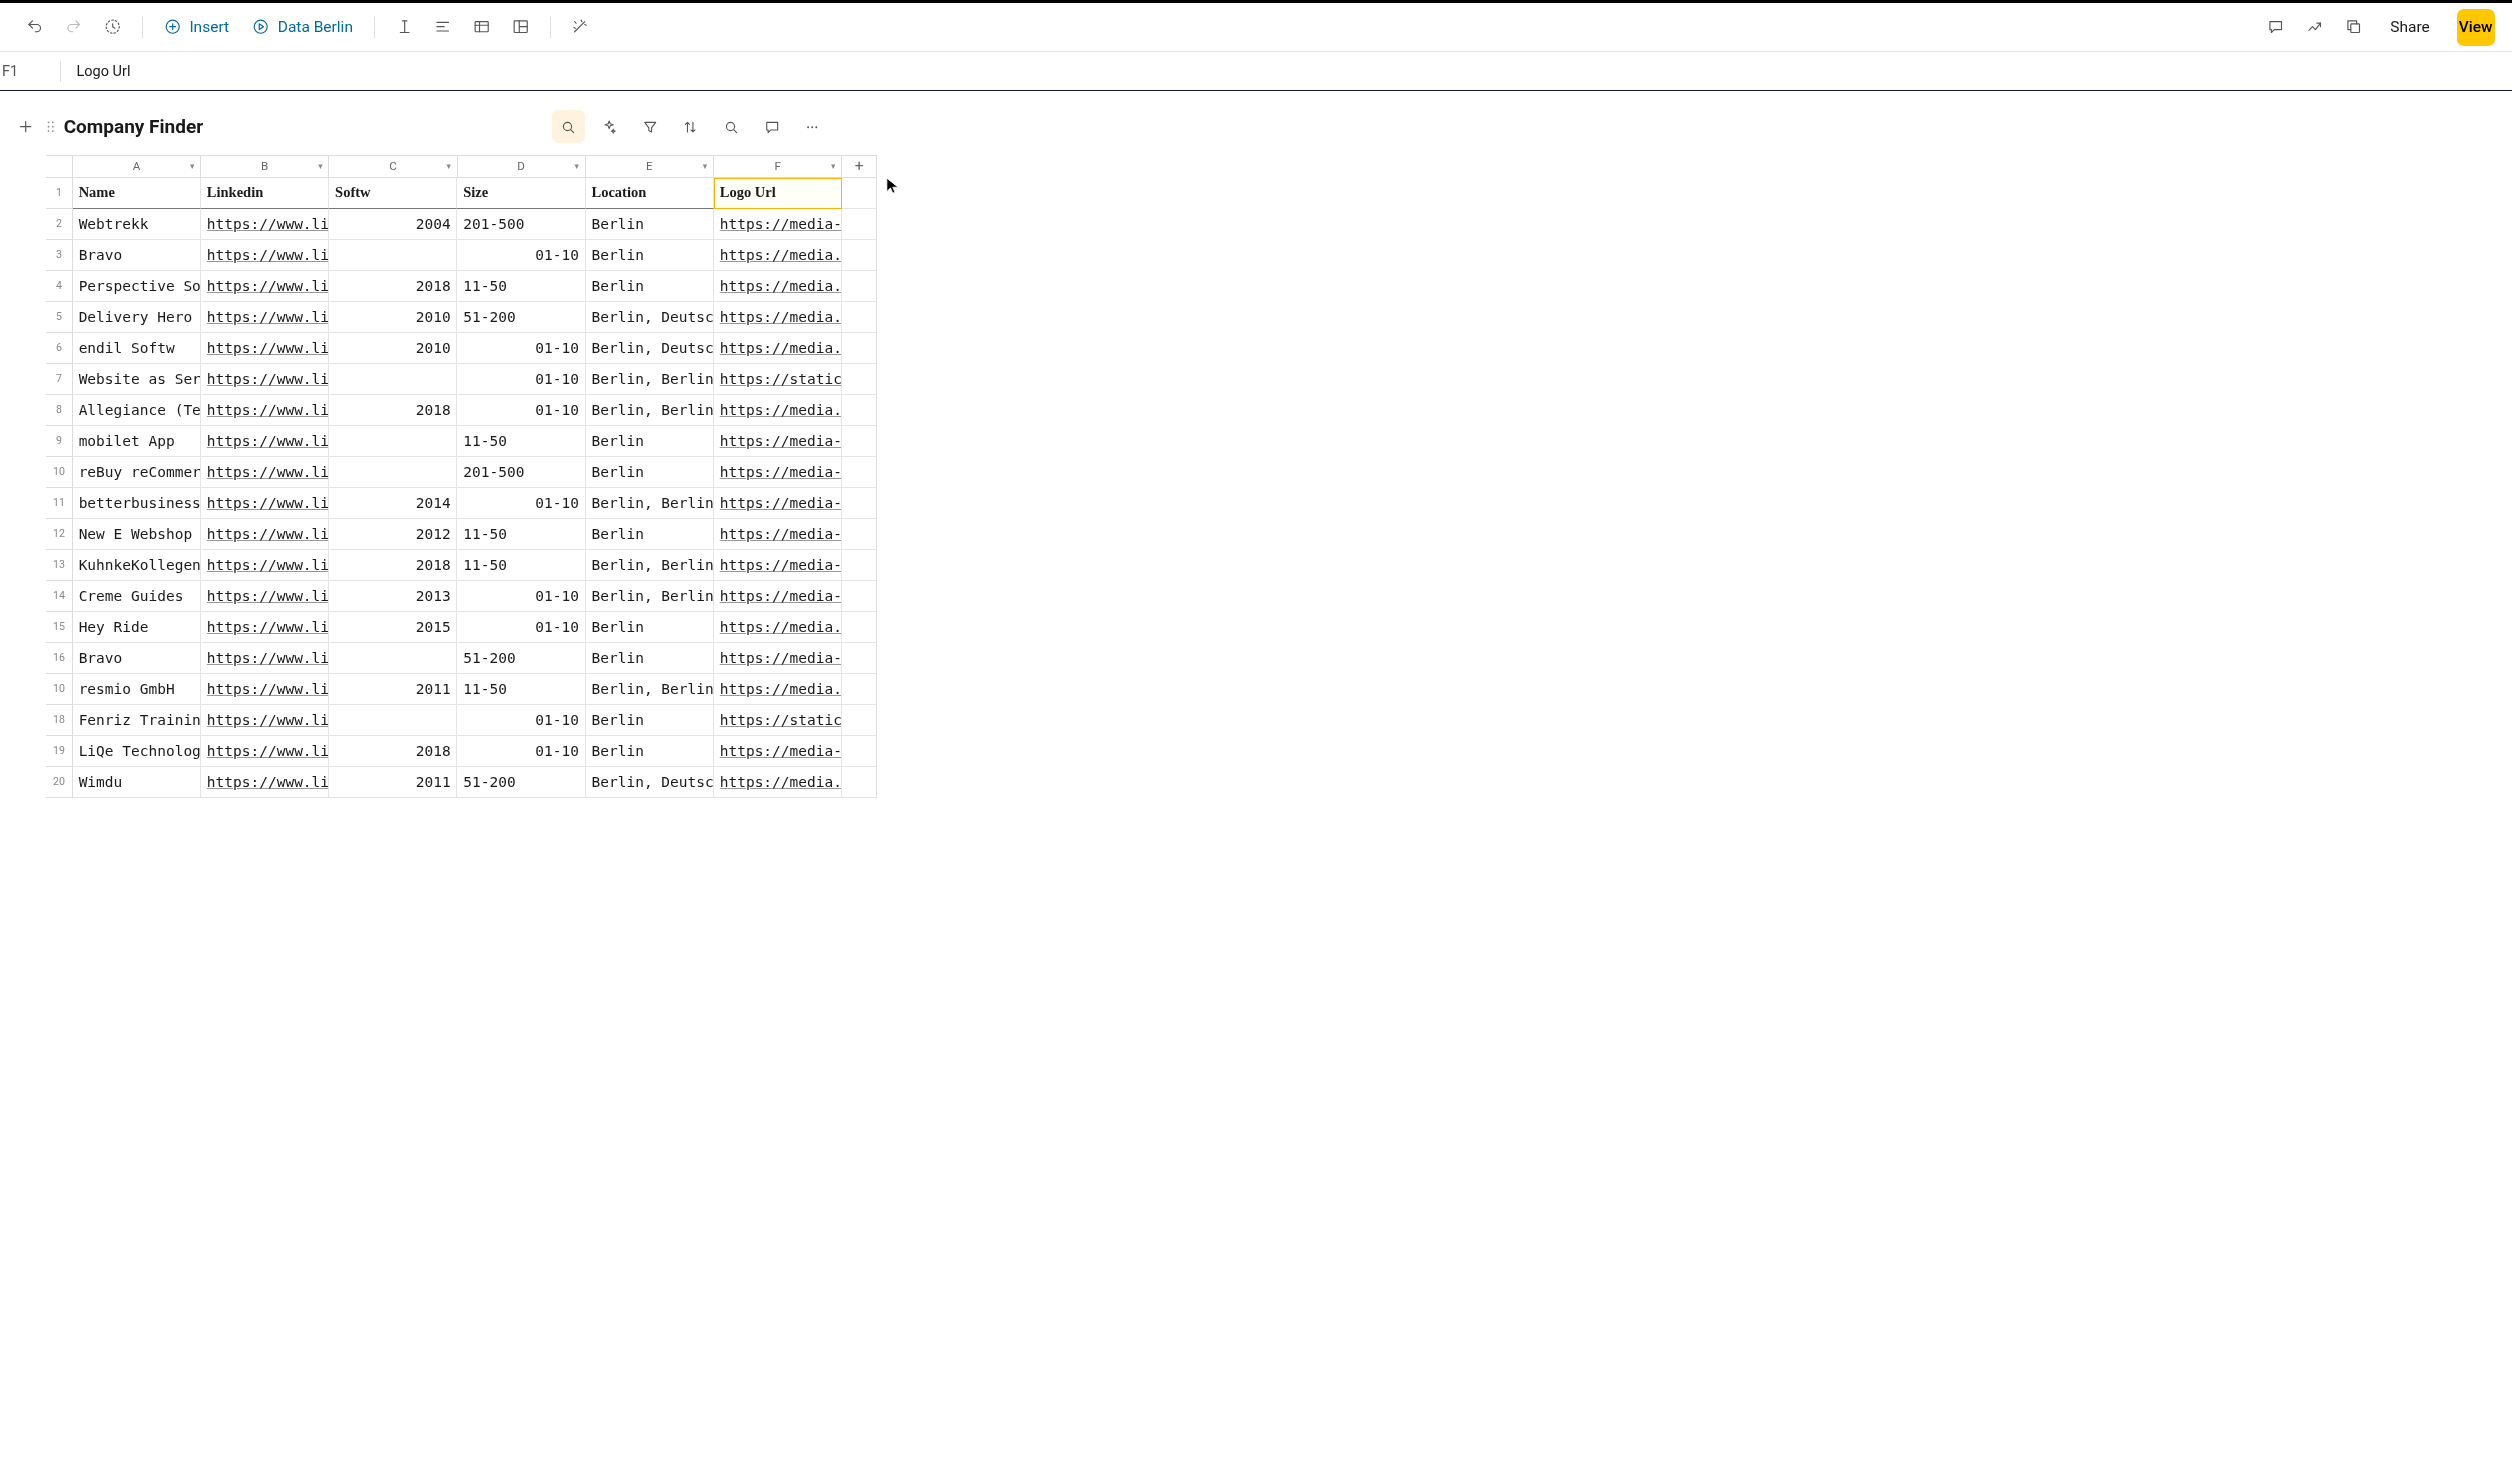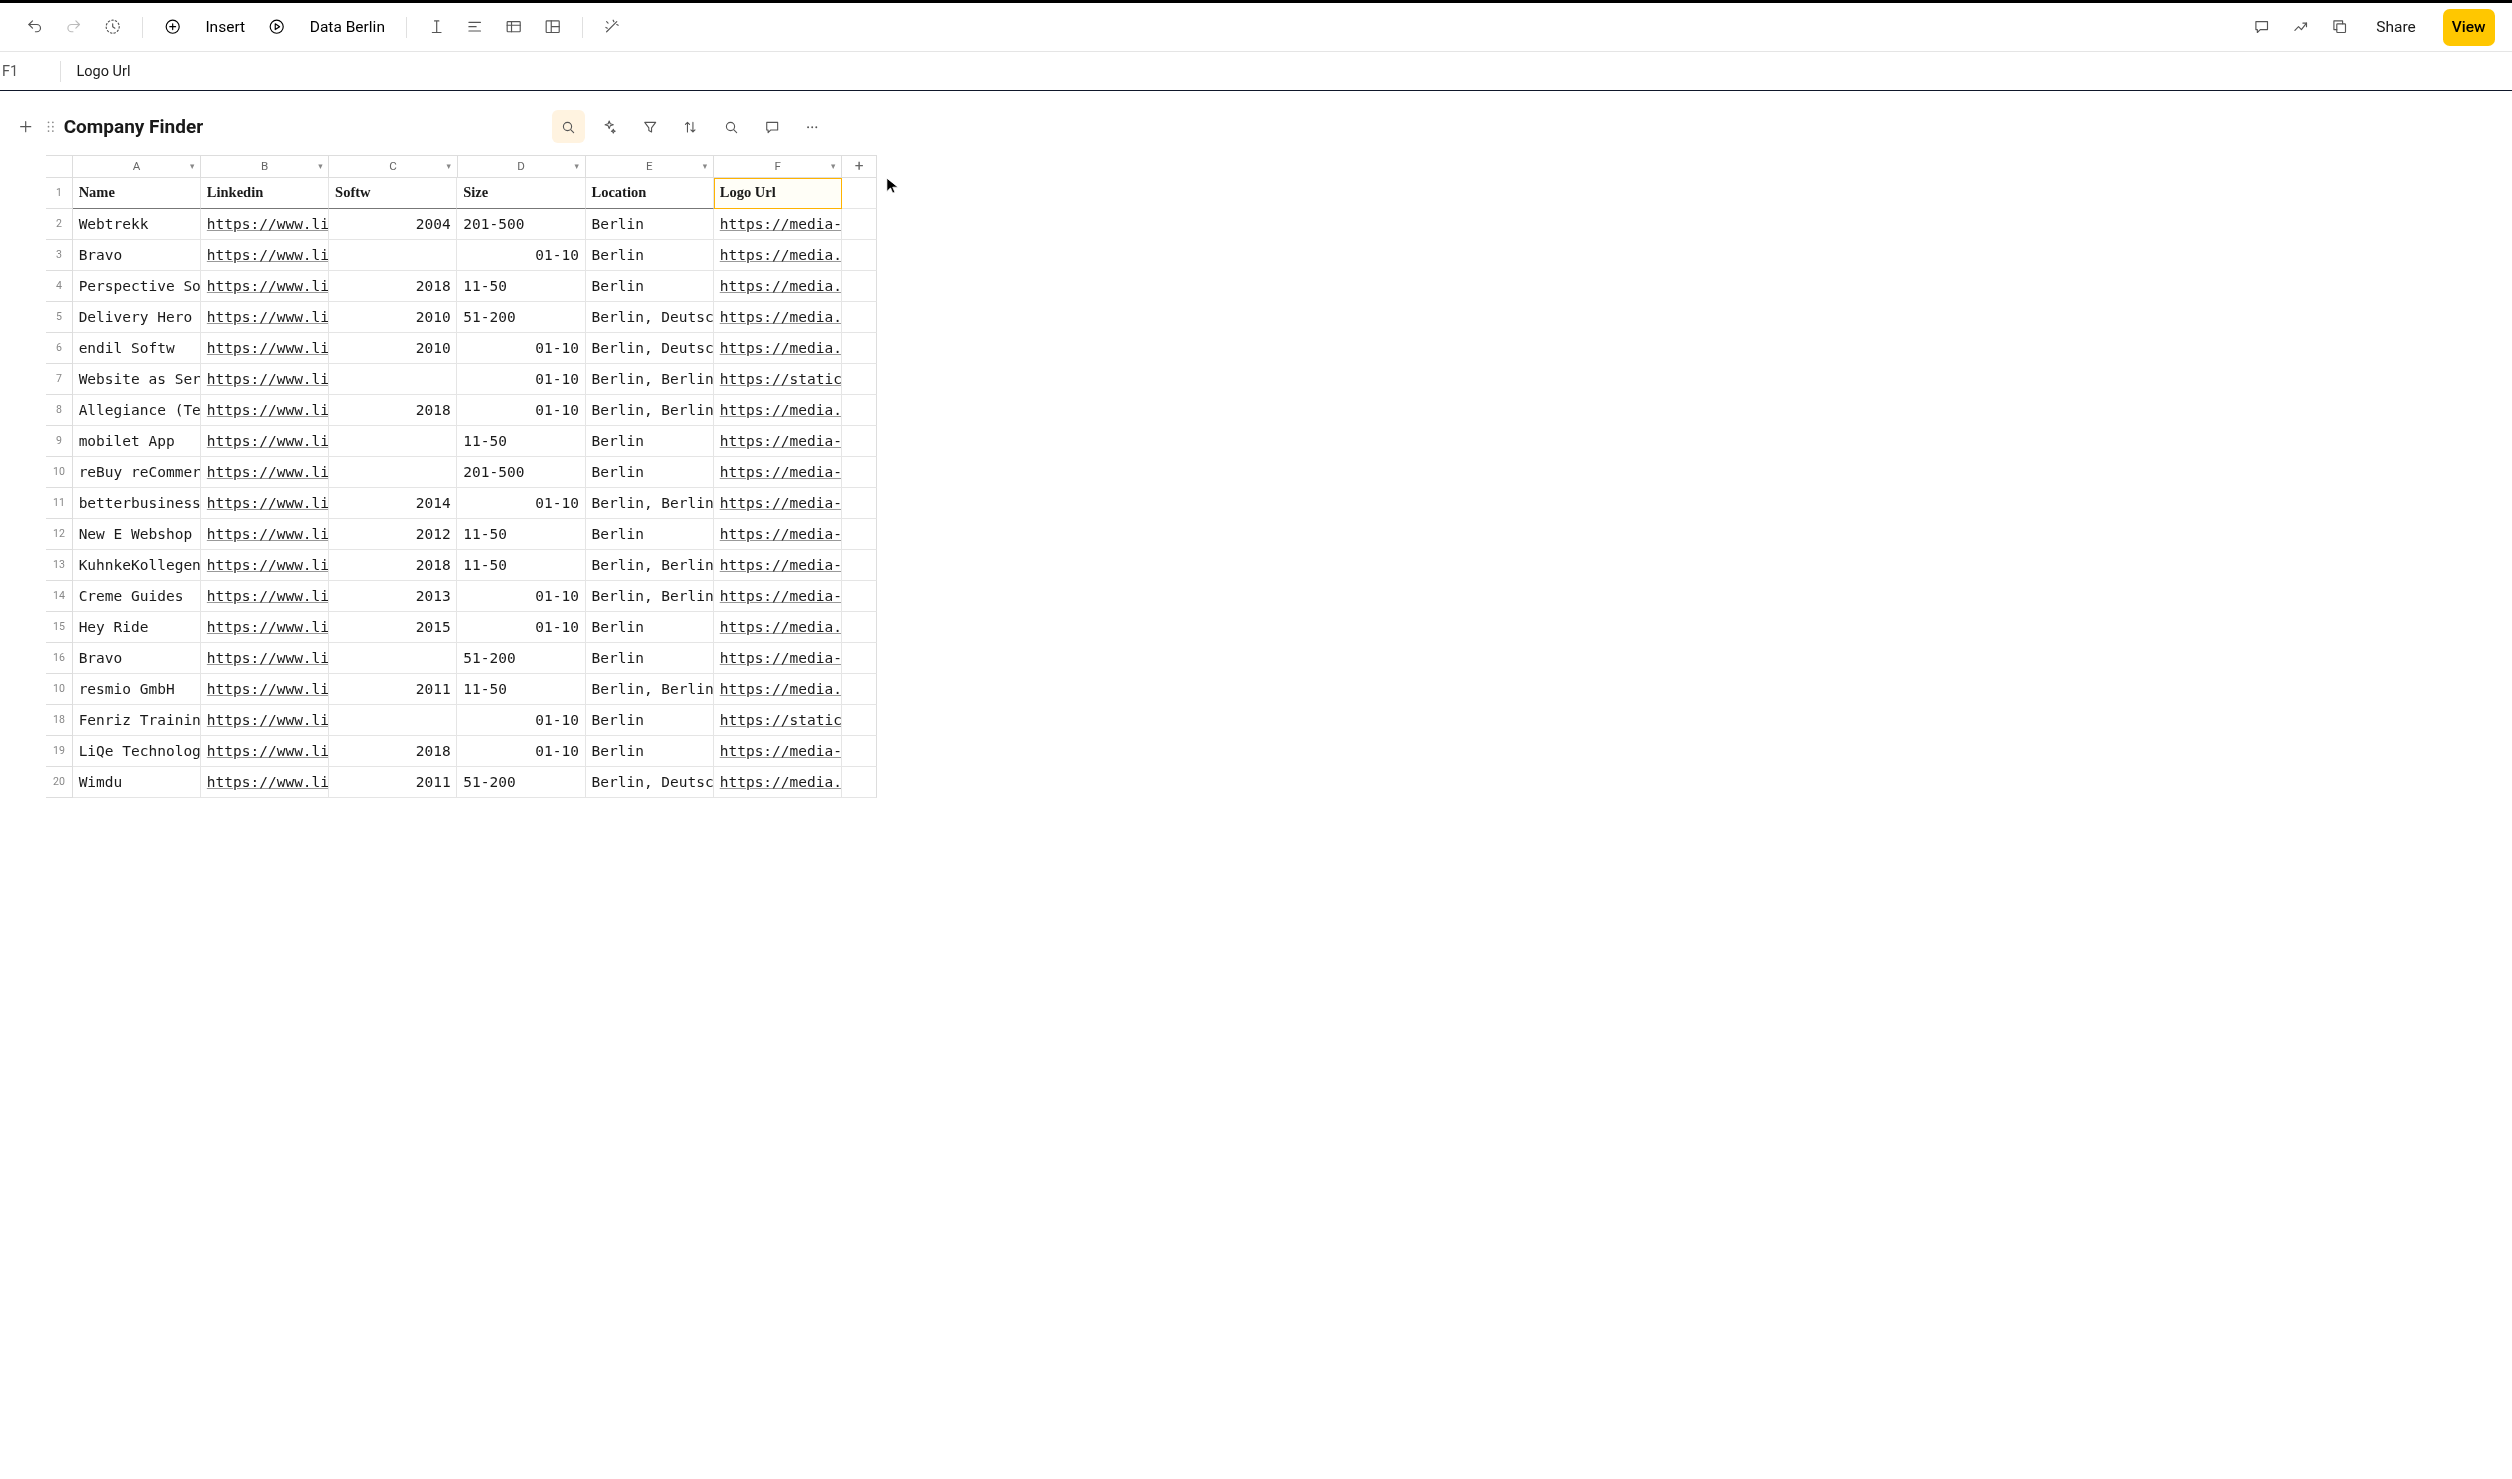--- a/index.html
+++ b/index.html
@@ -3,24 +3,24 @@
 <meta charset="utf-8">
 <style>
 * { box-sizing: border-box; margin: 0; padding: 0; }
 body { font-family: -apple-system, BlinkMacSystemFont, "Segoe UI", Roboto, sans-serif; background: #fff; color: #1a1a1a; font-size: 13.5px; }
 
 
 .topbar { height: 52px; border-top: 3.9px solid #000; border-bottom: 1px solid #e5e5e5; display: flex; align-items: center; padding: 0 17.4px; gap: 3.9px; }
 .tb-icon { width: 35px; height: 35px; display: flex; align-items: center; justify-content: center; border-radius: 5.8px; cursor: pointer; color: #555; }
 .tb-icon.disabled { color: #bbb; cursor: default; }
 .tb-sep { width: 1px; height: 21px; background: #e0e0e0; margin: 0 7.7px; }
-.tb-labelbtn { display: flex; align-items: center; gap: 24px; padding: 0 9.7px; height: 35px; border-radius: 5.8px; cursor: pointer; color: #000000; font-size: 15.5px; }
+.tb-labelbtn { display: flex; align-items: center; gap: 8px; padding: 0 9.7px; height: 35px; border-radius: 5.8px; cursor: pointer; color: #0369a1; font-size: 15.5px; }
 .tb-spacer { flex: 1; }
 .tb-share { padding: 0 15.5px; height: 35px; display: flex; align-items: center; font-size: 15.5px; cursor: pointer; border-radius: 5.8px; }
-.tb-view { background: #ffc700; color: #000; padding: 0 9px; height: 37px; display: flex; align-items: center; font-size: 15.5px; font-weight: 500; border-radius: 6.8px; cursor: pointer; margin-left: 7.7px; }
+.tb-view { background: #ffc700; color: #000; padding: 0 2px; height: 37px; display: flex; align-items: center; font-size: 15.5px; font-weight: 500; border-radius: 6.8px; cursor: pointer; margin-left: 7.7px; }
 
 
 .formulabar { height: 39px; border-bottom: 1px solid #0f172a; display: flex; align-items: center; padding: 0 2px; font-size: 14.5px; }
 .fb-cell { width: 58px; color: #555; }
 .fb-sep { width: 1px; height: 21px; background: #e0e0e0; margin: 0 15.5px 0 0; }
 
 
 .sheetheader { display: flex; align-items: center; padding: 19.3px 0 11.6px 0; margin-left: 13.5px; }
 .sh-add { width: 25px; height: 25px; display: flex; align-items: center; justify-content: center; cursor: pointer; color: #555; }
 .sh-drag { width: 17.4px; height: 25px; display: flex; align-items: center; justify-content: center; cursor: grab; color: #888; margin-left: 3.9px; }

